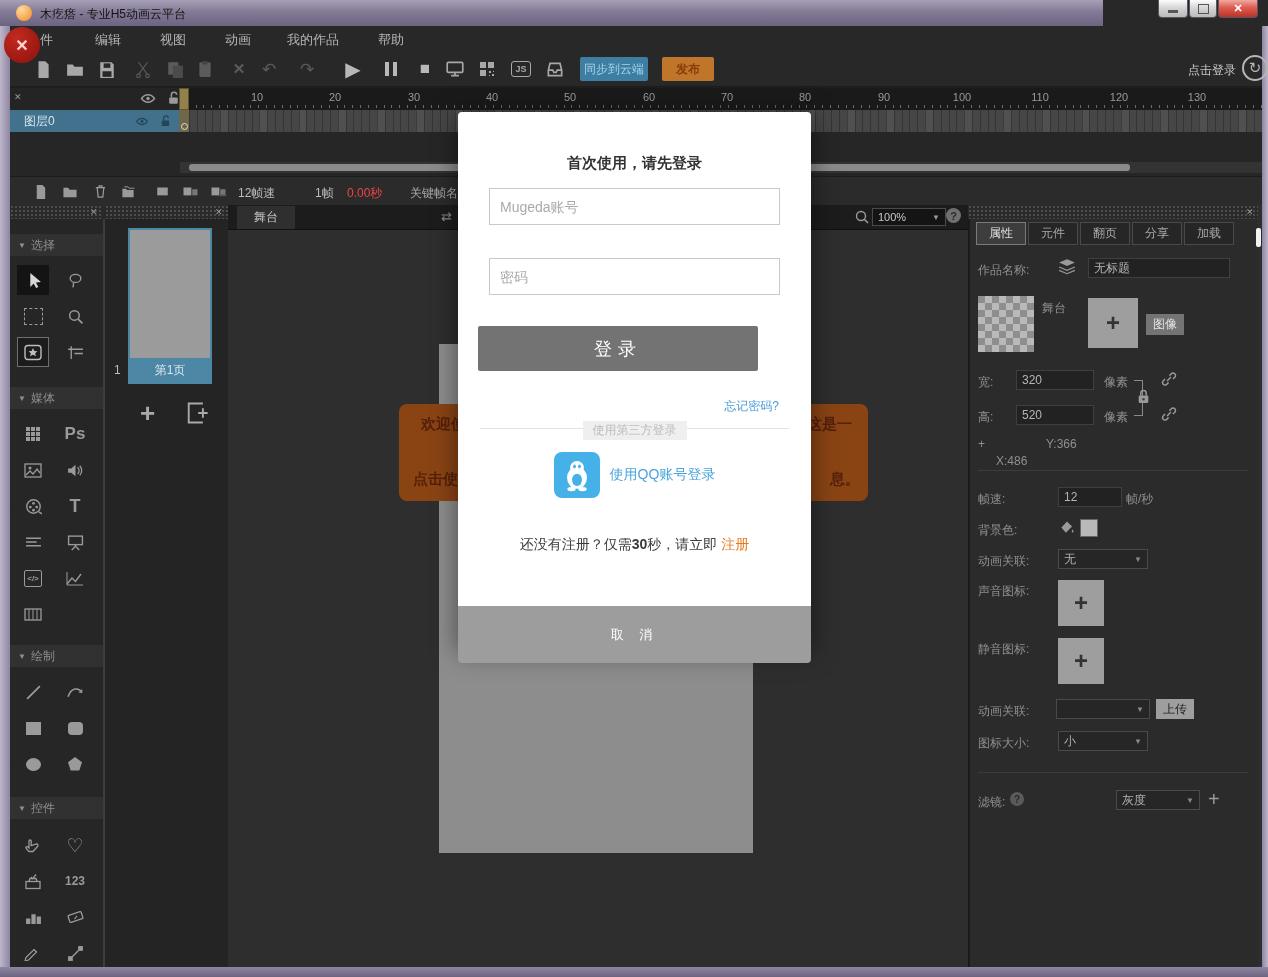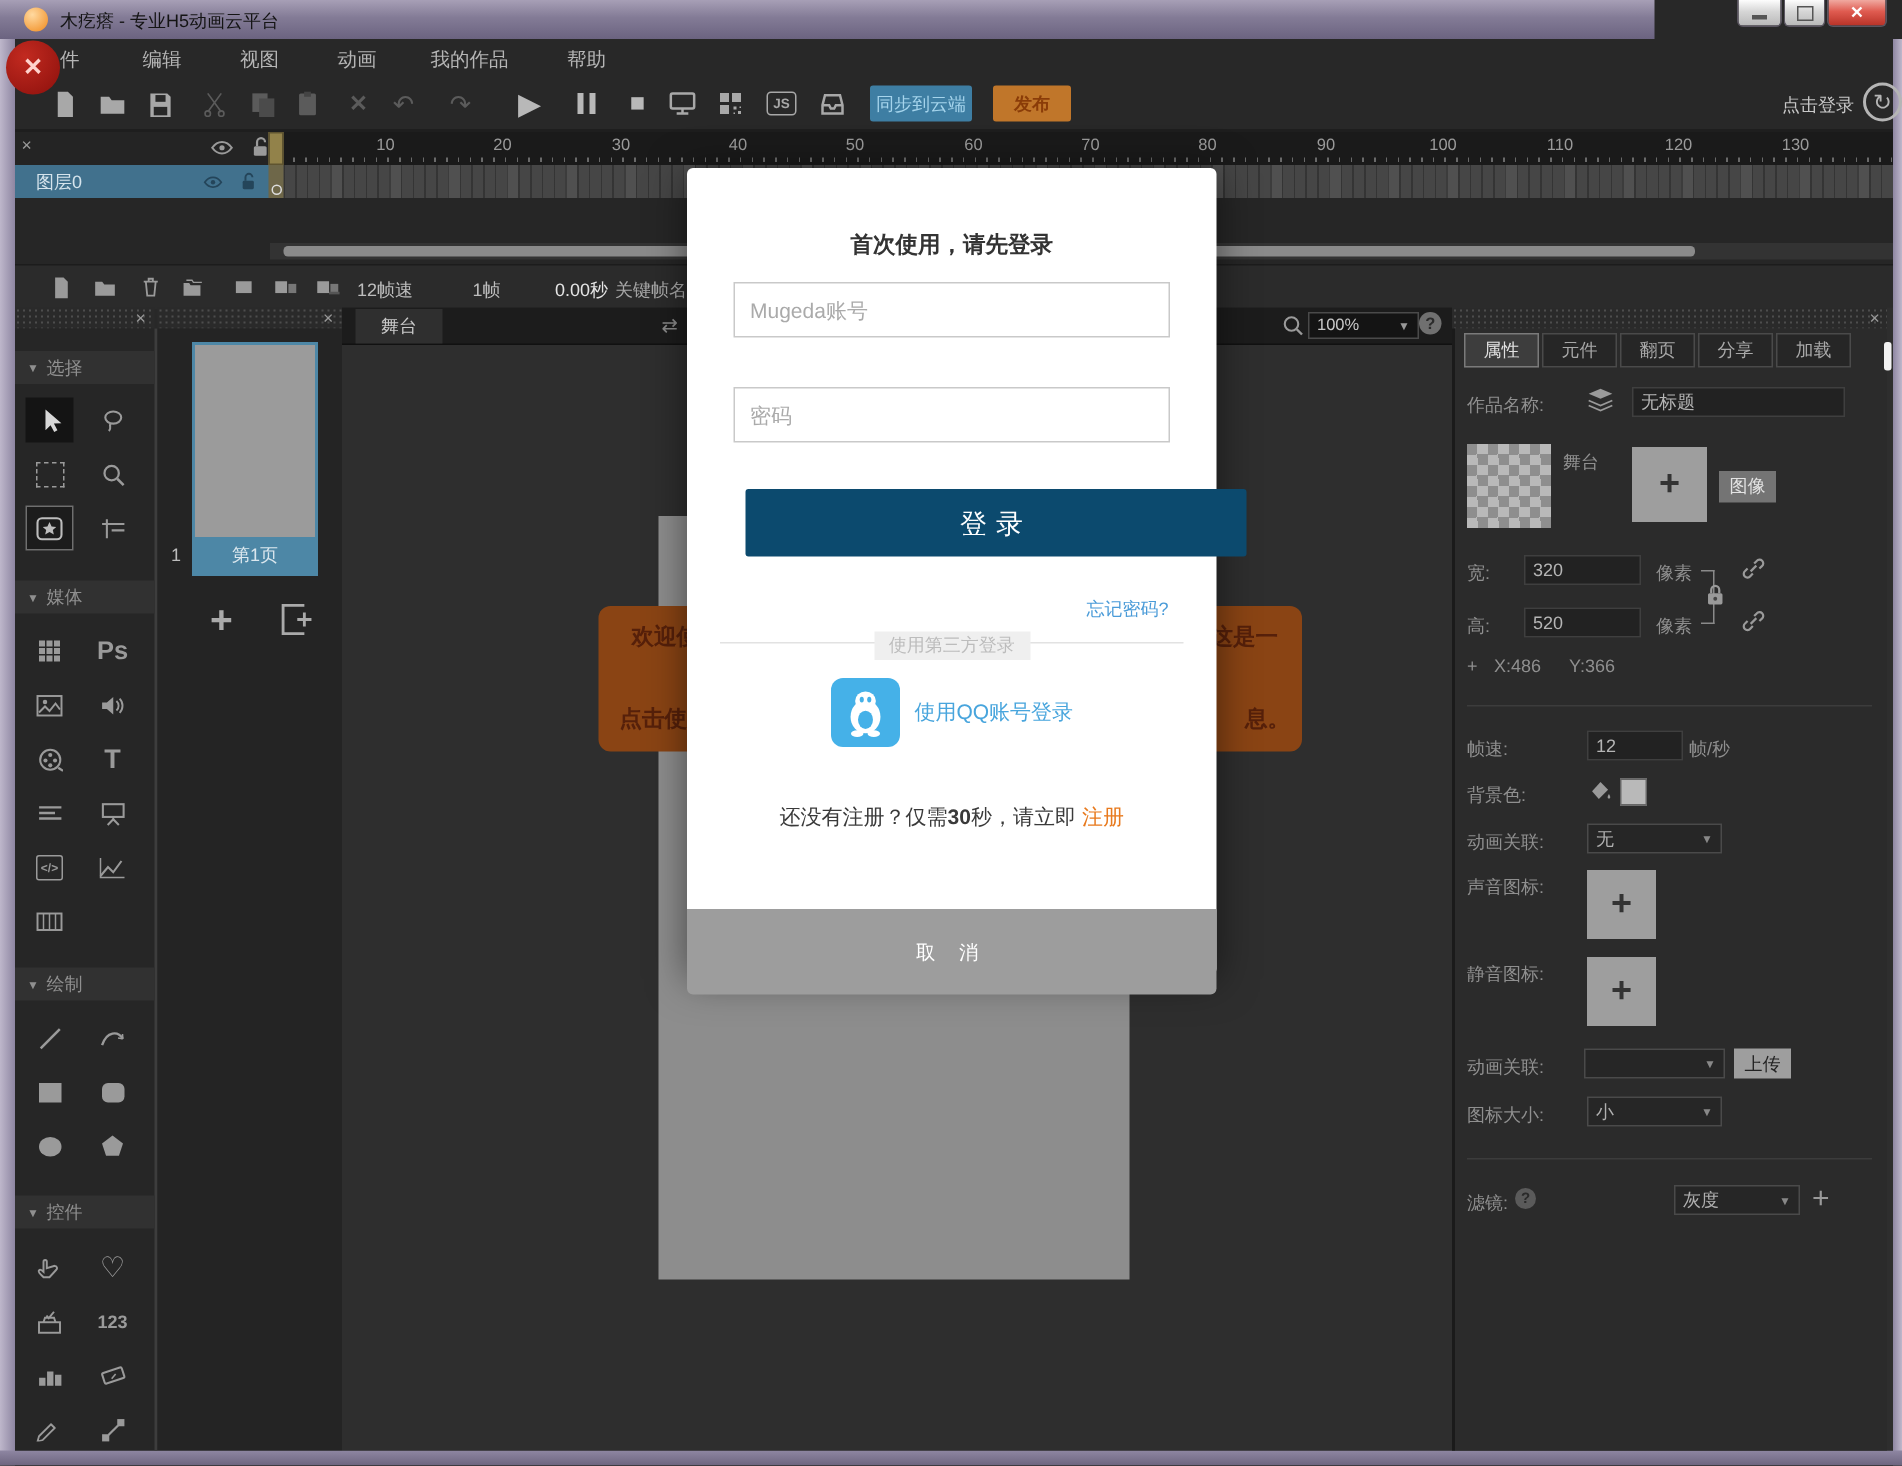--- a/index.html
+++ b/index.html
@@ -93,21 +93,21 @@
       background:repeating-conic-gradient(#b9b9b9 0 25%,#8e8e8e 0 50%);background-size:14px 14px}
   .hr{position:absolute;left:978px;width:270px;height:1px;background:#3c3c3c}
   .chip{position:absolute;background:#747474;color:#e3e3e3;font-size:12px;padding:2px 7px}
   
   #modal{left:458px;top:112px;width:353px;height:538px;background:#fff;border-radius:4px;z-index:100;
          box-shadow:0 3px 26px rgba(0,0,0,.5)}
   #modal .mtitle{position:absolute;top:42px;width:100%;text-align:center;color:#333;font-size:15px;font-weight:bold}
   .minput{position:absolute;left:31px;width:291px;height:37px;border:1px solid #c9c9c9;box-sizing:border-box;
           font-size:14px;padding:0 10px;color:#333;outline:none;font-family:"Liberation Sans",sans-serif}
   .minput::placeholder{color:#aaa}
-  #loginbtn{position:absolute;left:39px;top:214px;width:334px;height:45px;background:#0c4a6e;color:#fff;
+  #loginbtn{position:absolute;left:20px;top:214px;width:280px;height:45px;background:#737373;color:#fff;
             font-size:18px;letter-spacing:6px;display:flex;align-items:center;justify-content:center;border-radius:2px}
   #forgot{position:absolute;top:286px;right:32px;color:#4a9bd8;font-size:12px}
   #divline{position:absolute;left:22px;right:22px;top:316px;height:1px;background:#e2e2e2}
   #divlabel{position:absolute;top:309px;left:50%;transform:translateX(-50%);background:#efefef;color:#bcbcbc;
             font-size:12px;padding:1px 10px;white-space:nowrap}
   #qqrow{position:absolute;top:340px;left:0;width:100%;display:flex;align-items:center;justify-content:center}
   #qqicon{width:46px;height:46px;border-radius:8px;background:#45b1e8;display:flex;align-items:center;justify-content:center}
   #qqtext{color:#48a5dd;font-size:14px;margin-left:10px}
   #regline{position:absolute;top:424px;width:100%;text-align:center;font-size:14px;color:#3a3a3a}
   #regline .hl{font-weight:bold}
@@ -318,21 +318,21 @@
     </div>
   <div class="tlico" style="left:198px">
       <svg width="17" height="14" viewBox="0 0 18 16">
         <rect x="1" y="4" width="9" height="9" fill="#9a9a9a"></rect>
         <rect x="11" y="6" width="6" height="7" fill="#777"></rect>
         <rect x="10" y="12" width="8" height="2" fill="#555"></rect>
       </svg>
     </div>
   <span class="tltxt" style="left:228px;color:#bdbdbd">12帧速</span>
   <span class="tltxt" style="left:305px;color:#bdbdbd">1帧</span>
-  <span class="tltxt" style="left:360px;color:#e5e5e5">0.00秒</span>
+  <span class="tltxt" style="left:337px;color:#ef4444">0.00秒</span>
   <span class="tltxt" style="left:400px">关键帧名</span>
   <span class="abs" style="left:452px;top:20px;width:26px;border-bottom:1px solid #888"></span>
 </div>
 
 <div class="abs phead" style="left:10px;top:205px;width:93px">
   <span class="pclose" style="left:80px;top:3px">✕</span>
 </div>
 <div class="abs" id="toolspanel">
   <div class="tsec" style="top:15px">
       <b>▼</b>
@@ -600,21 +600,21 @@
       <path d="M6.3 9.7l3.4-3.4M4.5 8L3 9.5a2.2 2.2 0 103.1 3.1L7.6 11M8.4 5l1.5-1.5a2.2 2.2 0 113.1 3.1L11.5 8" stroke="#9a9a9a" stroke-width="1.3" fill="none"></path>
     </svg>
   </div>
 <div class="abs" style="left:1160px;top:405px">
     <svg width="18" height="18" viewBox="0 0 16 16">
       <path d="M6.3 9.7l3.4-3.4M4.5 8L3 9.5a2.2 2.2 0 103.1 3.1L7.6 11M8.4 5l1.5-1.5a2.2 2.2 0 113.1 3.1L11.5 8" stroke="#9a9a9a" stroke-width="1.3" fill="none"></path>
     </svg>
   </div>
 
 <span class="lbl" style="left:978px;top:437px">+</span>
-<span class="lbl" style="left:996px;top:437px">X:486</span>
+<span class="lbl" style="left:996px;top:454px">X:486</span>
 <span class="lbl" style="left:1046px;top:437px">Y:366</span>
 <div class="hr" style="top:470px"></div>
 
 <span class="lbl" style="left:978px;top:491px">帧速:</span>
 <input class="inp" style="left: 1058px; top: 487px; width: 64px;" value="12">
 <span class="lbl" style="left:1126px;top:491px">帧/秒</span>
 
 <span class="lbl" style="left:978px;top:522px">背景色:</span>
 <div class="abs" style="left:1058px;top:518px">
     <svg width="18" height="18" viewBox="0 0 16 16">

